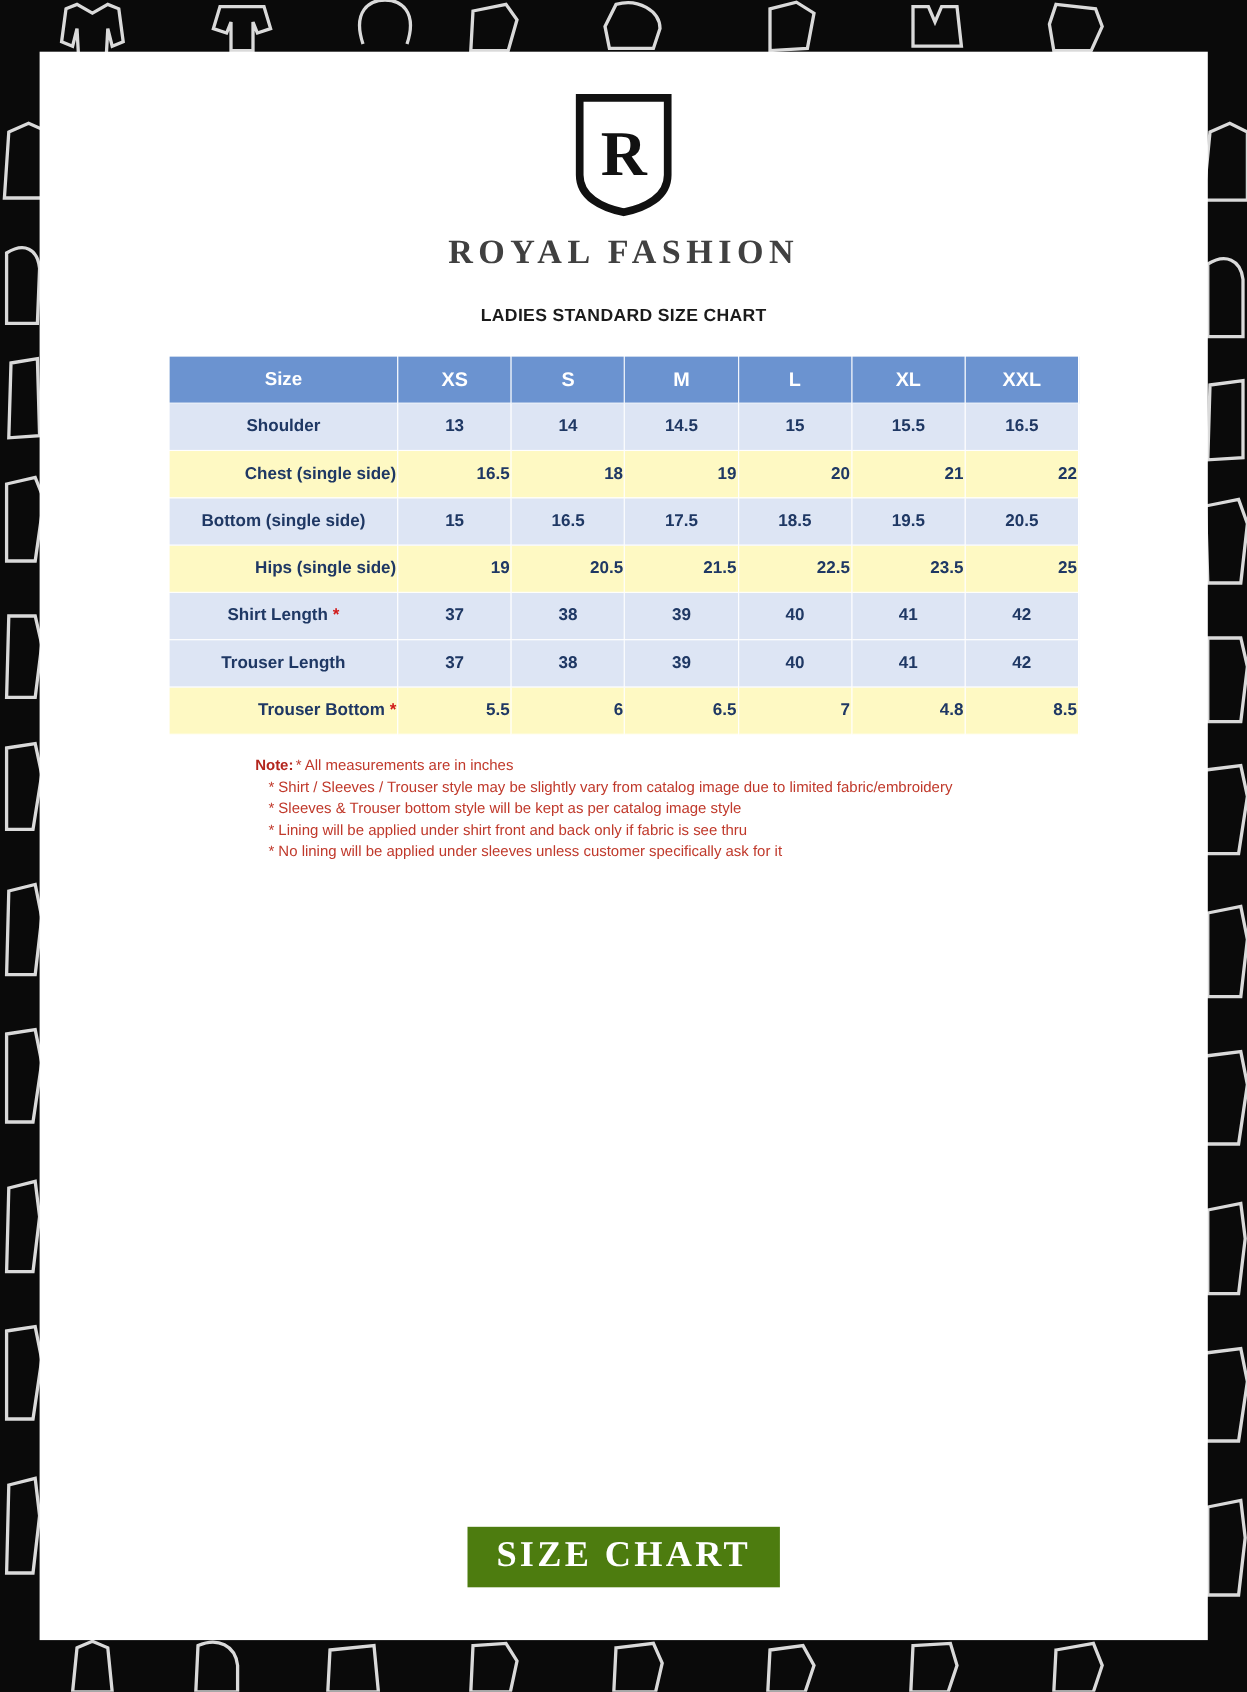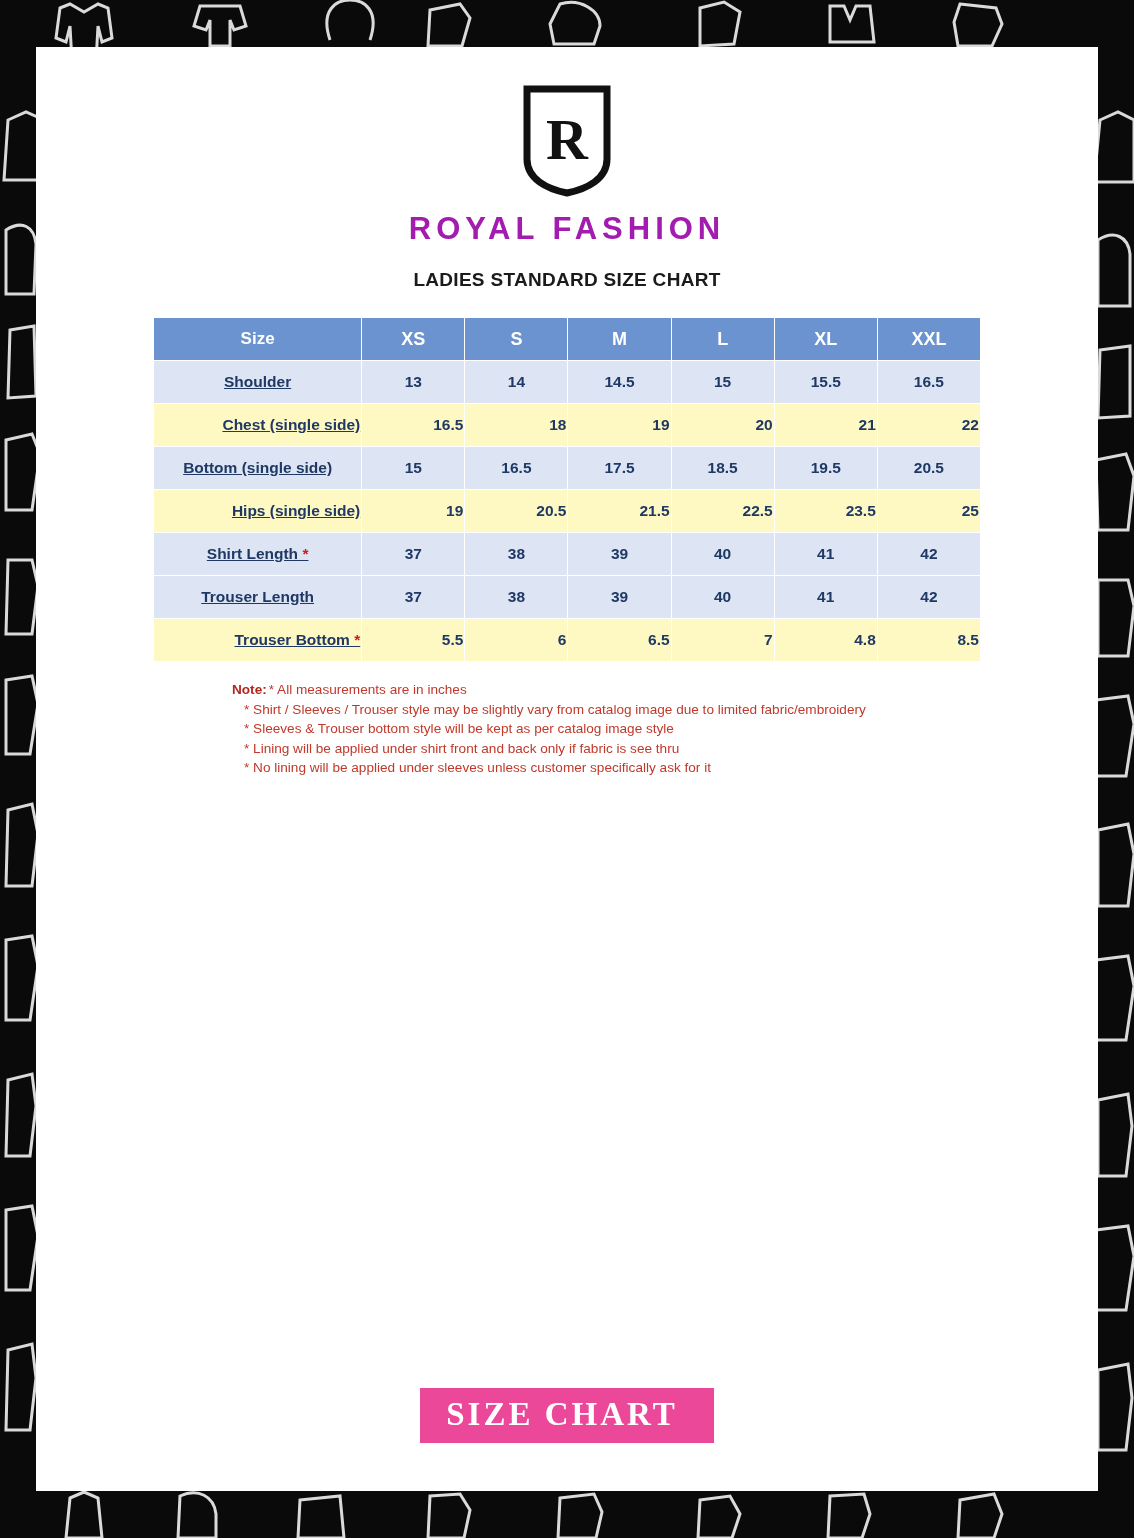--- a/index.html
+++ b/index.html
@@ -45,31 +45,31 @@
     padding-top: 38px;
   }
   .crest {
     width: 96px;
     height: 112px;
     margin: 0 auto;
     display: block;
   }
   .brand-name {
     margin-top: 14px;
-    font-family: Liberation Sans, sans-serif;
+    font-family: Liberation Serif, serif;
     font-size: 31px;
     letter-spacing: 5px;
     font-weight: 700;
-    color: #a21caf;
+    color: #404040;
   }
 
   .chart-title {
-    margin-top: 22px;
-    text-align: center;
-    font-size: 19px;
+    margin-top: 32px;
+    text-align: center;
+    font-size: 16px;
     font-weight: 700;
     color: #1b1b1b;
     letter-spacing: 0.3px;
   }
 
   
   .table-wrap {
     margin: 26px auto 0 auto;
     width: 828px;
   }
@@ -99,21 +99,20 @@
   col.c-label { width: 208px; }
   col.c-size  { width: 103px; }
 
   tbody tr.odd td { background: #dde5f4; }
   tbody tr.even td { background: #fef9c3; text-align: right; }
   td.rowlabel {
     text-align: center;
     font-weight: 700;
     font-size: 16.5px;
     color: #1f3864;
-    text-decoration: underline;
   }
   td.value { font-weight: 600; }
   .asterisk { color: #d11a1a; font-weight: 700; }
 
   
   .notes {
     margin: 18px 0 0 168px;
     color: #c0392b;
     font-size: 13.6px;
     line-height: 19.5px;
@@ -130,27 +129,27 @@
   
   .footer-banner {
     position: absolute;
     left: 0;
     right: 0;
     bottom: 48px;
     text-align: center;
   }
   .footer-banner span {
     display: inline-block;
-    background: #ec4899;
+    background: #4d7c0f;
     color: #ffffff;
     font-family: "Liberation Serif", serif;
     font-size: 33px;
     font-weight: 700;
     letter-spacing: 3px;
-    padding: 8px 36px 10px 26px;
+    padding: 8px 26px 10px 26px;
   }
 </style>
 </head>
 <body>
 
 <div class="doodle-bg">
   <svg viewBox="0 0 1134 1538" xmlns="http://www.w3.org/2000/svg" aria-hidden="true">
     <rect x="0" y="0" width="1134" height="1538" fill="#0a0a0a"></rect>
     <g stroke="#ffffff" stroke-width="3" fill="none" opacity="0.85">
 

